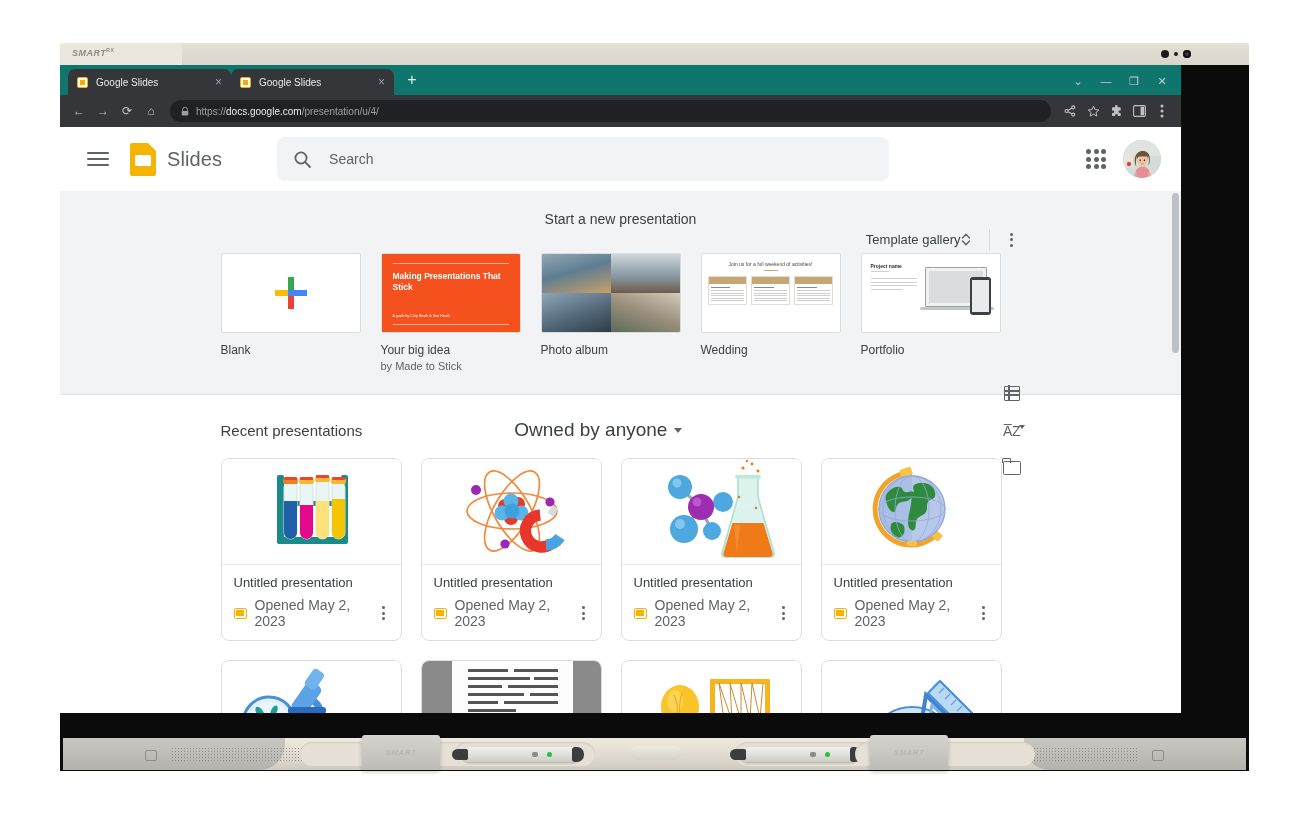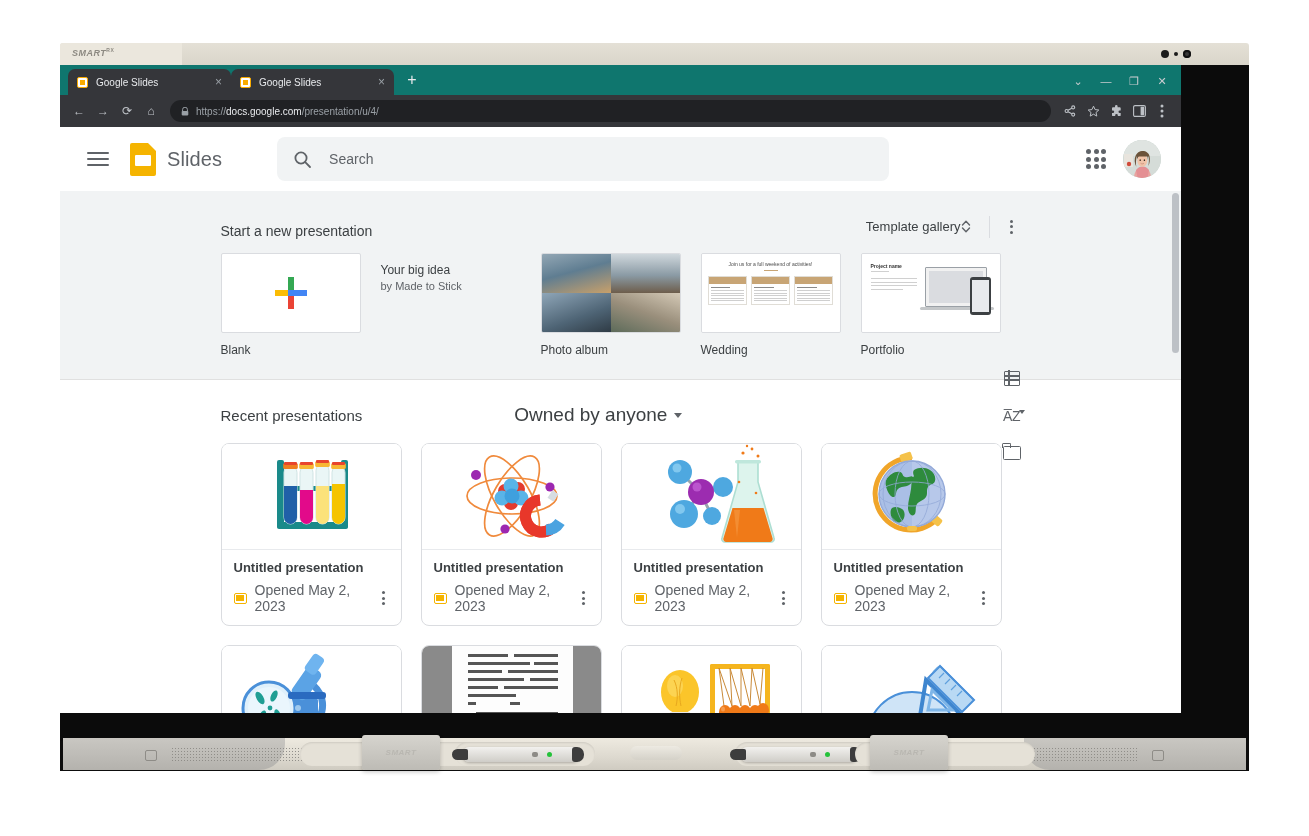--- a/index.html
+++ b/index.html
@@ -234,21 +234,21 @@
     width: 38px; height: 38px; border-radius: 50%; overflow: hidden;
     background: #c8d4cf; position: relative;
   }
 
   .tmpl-section {
     background: #f1f3f4; padding: 20px 0 22px 0;
     border-bottom: 1px solid #e0e0e0;
   }
   .sect-inner { width: 800px; margin: 0 auto; }
   .tmpl-head {
-    display: flex; align-items: flex-end; height: 28px; margin-bottom: 14px;
+    display: flex; align-items: center; height: 28px; margin-bottom: 14px; flex-direction: column;
   }
   .tmpl-head-title { font-size: 14px; color: #3c4043; }
   .tmpl-head-right { margin-left: auto; display:flex; align-items:center; gap: 6px; }
   .tmpl-gallery-btn {
     display: flex; align-items: center; 
     font-size: 13px; color: #3c4043; padding: 5px 6px; border-radius: 4px;
   }
   .updown { display:flex; flex-direction:column; line-height:.55; font-size:10px; color:#5f6368; }
   .vdiv { width:1px; height:22px; background:#dadce0; margin: 0 6px; }
   .kebab { display:flex; flex-direction:column; gap:2.5px; padding: 5px 8px; }
@@ -315,21 +315,21 @@
   .ic-list::after{content:"";position:absolute;left:0;right:0;top:3.6px;height:1.6px;background:#5f6368;box-shadow:0 4px 0 #5f6368;}
   .ic-az { font-size:14px; color:#5f6368; letter-spacing:-.5px; position:relative; }
   .ic-az::after{content:"";position:absolute;right:-5px;top:2px;width:0;height:0;border-left:3px solid transparent;border-right:3px solid transparent;border-top:4px solid #5f6368;}
   .ic-folder { width:18px;height:14px;border:1.6px solid #5f6368;border-radius:1.5px;position:relative; }
   .ic-folder::before{content:"";position:absolute;left:-1.6px;top:-4px;width:7px;height:4px;border:1.6px solid #5f6368;border-bottom:none;border-radius:1.5px 1.5px 0 0;}
 
   .cards-grid { display:grid; grid-template-columns: repeat(4, 181px); gap: 19px; }
   .doc-card { border:1px solid #dadce0; border-radius:8px; overflow:hidden; background:#fff; }
   .doc-thumb { height:106px; background:#fff; border-bottom:1px solid #e8eaed; position:relative; overflow:hidden; }
   .doc-meta { padding: 10px 12px 11px 12px; }
-  .doc-title { font-size:13px; color:#3c4043; margin-bottom:7px;font-weight:bold; }
+  .doc-title { font-size:13px; color:#3c4043; margin-bottom:7px; }
   .doc-row { display:flex; align-items:center; gap:8px; }
   .doc-ficon { width:13px;height:11px;border:1.8px solid #f5b400;border-radius:2px;background:#fff;position:relative;flex:0 0 13px; }
   .doc-ficon::after{content:"";position:absolute;inset:1.4px;background:#f5b400;}
   .doc-date { font-size:14px; color:#5f6368; }
   .doc-kebab { margin-left:auto; display:flex; flex-direction:column; gap:2.4px; padding:4px; }
   .doc-kebab i{width:3px;height:3px;border-radius:50%;background:#5f6368;display:block;}
 
   .scrollbar { position:absolute; right:2px; top:66px; width:7px; height:160px; background:#bdc1c6; border-radius:4px; }
 
   svg { display:block; }
@@ -522,20 +522,28 @@
                     <b class="plus-v"></b>
                       <b class="plus-h"></b>
                       <b class="plus-tl"></b>
                       <b class="plus-bl"></b>
                   </div>
                 </div>
                 <div class="tmpl-label">Blank</div>
               </div>
 
               <div class="tmpl-card">
+                <div class="tmpl-thumb">
+                  <div class="t-bigidea">
+                    <div class="rule"></div>
+                    <div class="ttl">Making Presentations That Stick</div>
+                    <div class="byl">A guide by Chip Heath &amp; Dan Heath</div>
+                    <div class="rule-b"></div>
+                  </div>
+                </div>
                 <div class="tmpl-label">Your big idea</div>
                 <div class="tmpl-sub">by Made to Stick</div>
               </div>
 
               <div class="tmpl-card">
                 <div class="tmpl-thumb">
                   <div class="t-photo">
                     <div class="ph1"></div>
                     <div class="ph2"></div>
                     <div class="ph3"></div>

